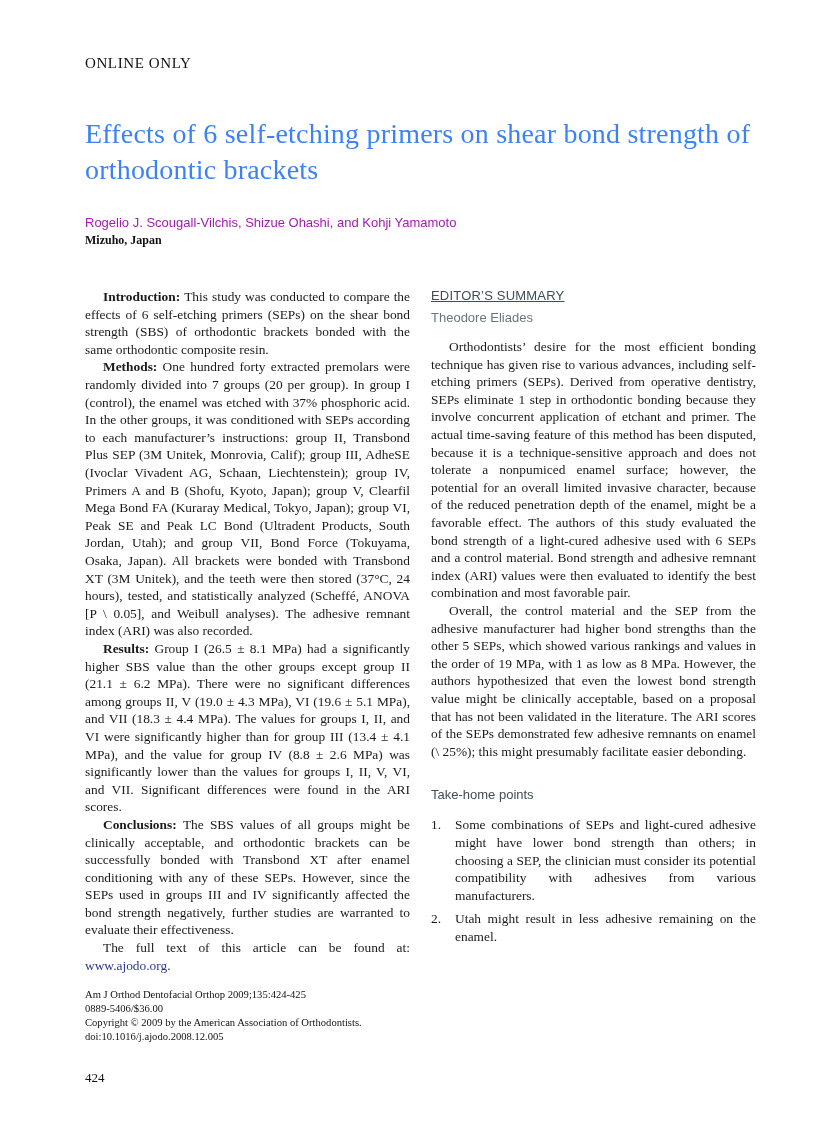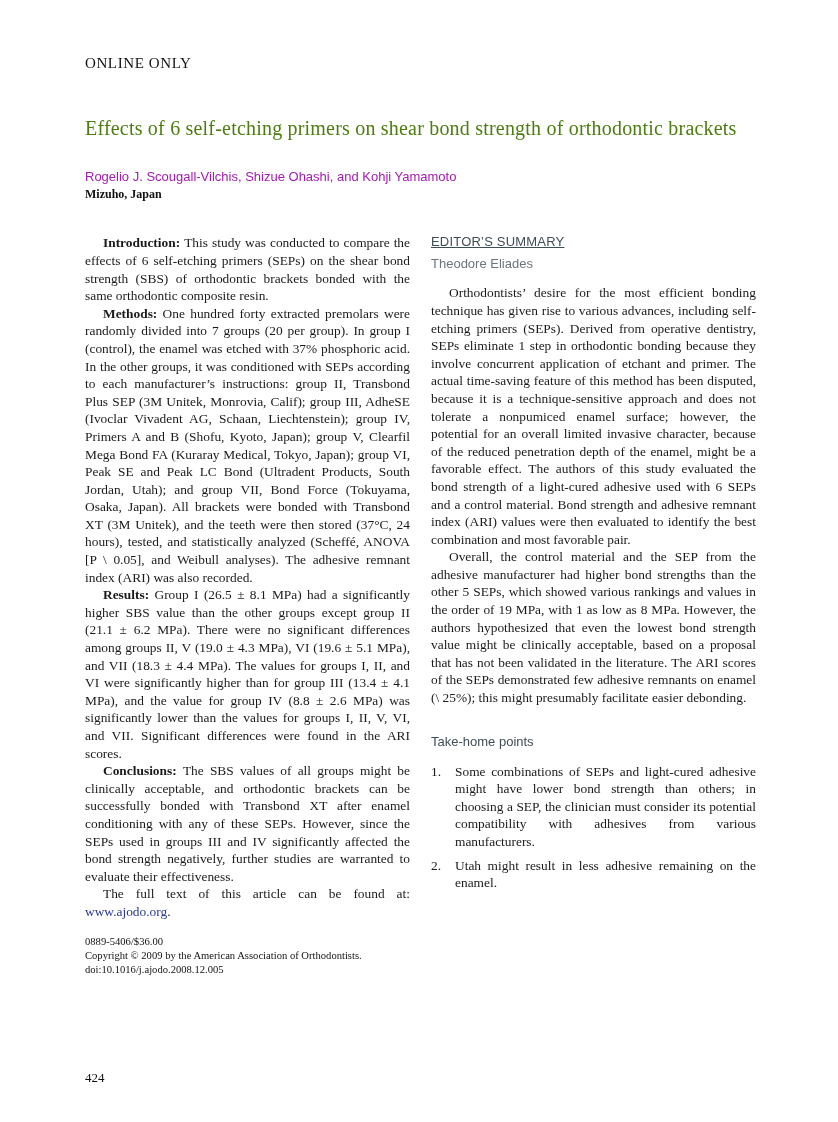--- a/index.html
+++ b/index.html
@@ -15,40 +15,40 @@
     padding: 55px 82px 0 85px;
     overflow: hidden;
   }
   .eyebrow {
     font-size: 15px;
     letter-spacing: 0.6px;
     color: #111;
   }
   .title {
     margin: 44px 0 16px 0;
-    font-size: 20px;
+    font-size: 28px;
     line-height: 1.27;
     font-weight: normal;
     letter-spacing: 0.2px;
-    color: #4d7c0f;
+    color: #3b82f6;
   }
   .authors {
     margin-top: 28px;
     font-family: "Liberation Sans", sans-serif;
     font-size: 13px;
     color: #a21caf;
   }
   .location {
     margin-top: 3px;
     font-size: 12px;
     font-weight: bold;
     color: #111;
   }
   .columns {
-    margin-top: 32px;
+    margin-top: 40px;
     display: flex;
     gap: 21px;
   }
   .col { width: 325px; }
   .para {
     margin: 0;
     font-size: 13.4px;
     line-height: 17.6px;
     text-align: justify;
     text-indent: 18px;
@@ -125,20 +125,21 @@
   <div class="columns">
 
     <div class="col left">
       <p class="para"><b class="lead">Introduction: </b><span>This study was conducted to compare the effects of 6 self-etching primers (SEPs) on the shear bond strength (SBS) of orthodontic brackets bonded with the same orthodontic composite resin.</span></p>
       <p class="para"><b class="lead">Methods: </b><span>One hundred forty extracted premolars were randomly divided into 7 groups (20 per group). In group I (control), the enamel was etched with 37% phosphoric acid. In the other groups, it was conditioned with SEPs according to each manufacturer’s instructions: group II, Transbond Plus SEP (3M Unitek, Monrovia, Calif); group III, AdheSE (Ivoclar Vivadent AG, Schaan, Liechtenstein); group IV, Primers A and B (Shofu, Kyoto, Japan); group V, Clearfil Mega Bond FA (Kuraray Medical, Tokyo, Japan); group VI, Peak SE and Peak LC Bond (Ultradent Products, South Jordan, Utah); and group VII, Bond Force (Tokuyama, Osaka, Japan). All brackets were bonded with Transbond XT (3M Unitek), and the teeth were then stored (37°C, 24 hours), tested, and statistically analyzed (Scheffé, ANOVA [P \ 0.05], and Weibull analyses). The adhesive remnant index (ARI) was also recorded.</span></p>
       <p class="para"><b class="lead">Results: </b><span>Group I (26.5 ± 8.1 MPa) had a significantly higher SBS value than the other groups except group II (21.1 ± 6.2 MPa). There were no significant differences among groups II, V (19.0 ± 4.3 MPa), VI (19.6 ± 5.1 MPa), and VII (18.3 ± 4.4 MPa). The values for groups I, II, and VI were significantly higher than for group III (13.4 ± 4.1 MPa), and the value for group IV (8.8 ± 2.6 MPa) was significantly lower than the values for groups I, II, V, VI, and VII. Significant differences were found in the ARI scores.</span></p>
       <p class="para"><b class="lead">Conclusions: </b><span>The SBS values of all groups might be clinically acceptable, and orthodontic brackets can be successfully bonded with Transbond XT after enamel conditioning with any of these SEPs. However, since the SEPs used in groups III and IV significantly affected the bond strength negatively, further studies are warranted to evaluate their effectiveness.</span></p>
       <p class="para"><span>The full text of this article can be found at: </span><a class="link">www.ajodo.org</a><span>.</span></p>
 
       <div class="citation">
+        <div>Am J Orthod Dentofacial Orthop 2009;135:424-425</div>
         <div>0889-5406/$36.00</div>
         <div>Copyright © 2009 by the American Association of Orthodontists.</div>
         <div>doi:10.1016/j.ajodo.2008.12.005</div>
       </div>
     </div>
 
     <div class="col right">
       <div class="sum-heading">EDITOR’S SUMMARY</div>
       <div class="editor-name">Theodore Eliades</div>
 

